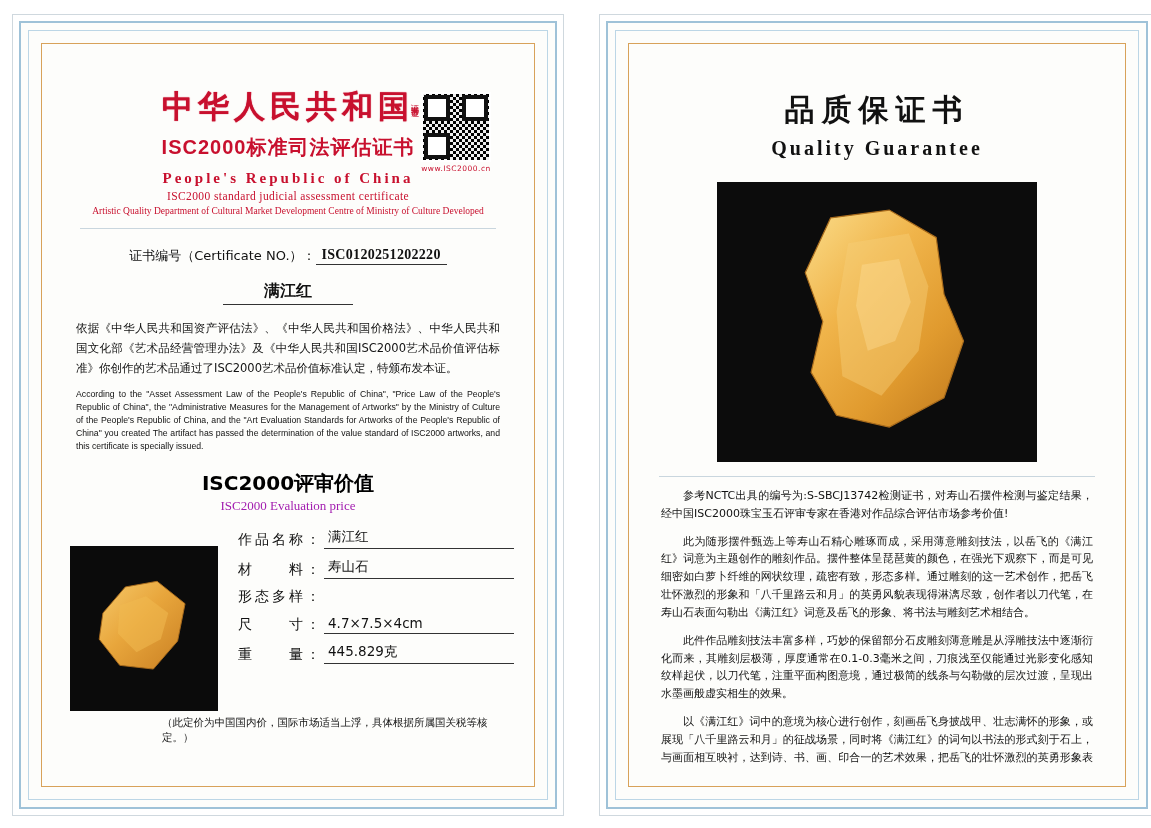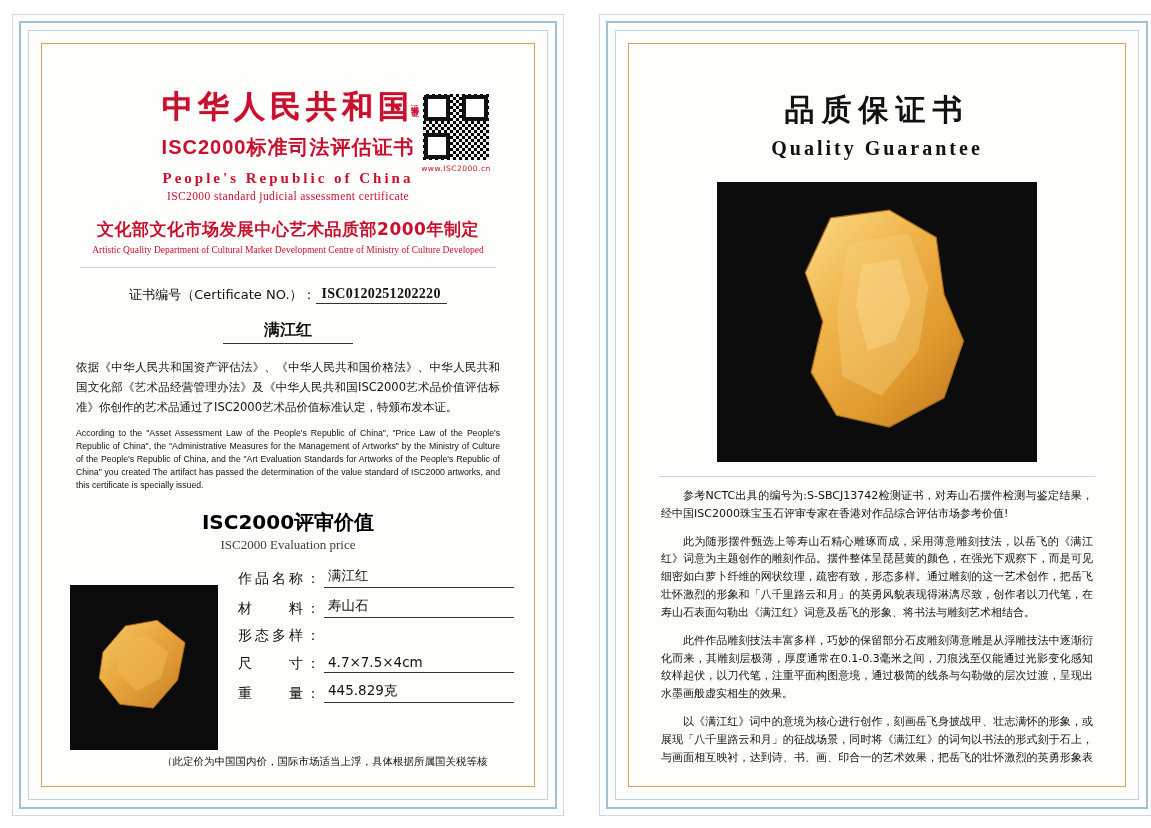--- a/index.html
+++ b/index.html
@@ -126,21 +126,21 @@
     text-align:justify;
     font-family:"Liberation Sans", sans-serif;
   }
   .eval-title{
     text-align:center;margin-top:16px;
     font-family:"DejaVu Sans", sans-serif;
     font-weight:bold;font-size:20px;color:#000000;
   }
   .eval-title-en{
     text-align:center;margin-top:1px;
-    font-size:13px;color:#404040;
+    font-size:13px;color:#a21caf;
     font-family:"Liberation Serif", serif;
   }
   .eval-block{
     margin-top:10px;
     display:flex;
   }
   .eval-photo{
     width:148px;height:165px;margin-left:8px;margin-top:22px;
     background:#0b0b0b;
     position:relative;overflow:hidden;
@@ -248,21 +248,20 @@
                   <div class="qr-eye3"></div>
                 </div>
               <div class="qr-label">www.ISC2000.cn</div>
             </div>
 
             <div class="cn-title">中华人民共和国</div>
             <div class="isc-title">ISC2000标准司法评估证书</div>
             <div class="en-title">People's Republic of China</div>
             <div class="en-sub">ISC2000 standard judicial assessment certificate</div>
 
-            <div class="cn-dept">文化部文化市场发展中心艺术品质部2000年制定</div>
             <div class="en-dept">Artistic Quality Department of Cultural Market Development Centre of Ministry of Culture Developed</div>
 
             <div class="divider"></div>
 
             <div class="certno-row">
               <span class="certno-label">证书编号（Certificate NO.）：</span>
               <span class="certno-value">ISC0120251202220</span>
             </div>
 
             <div class="artname">满江红</div>

